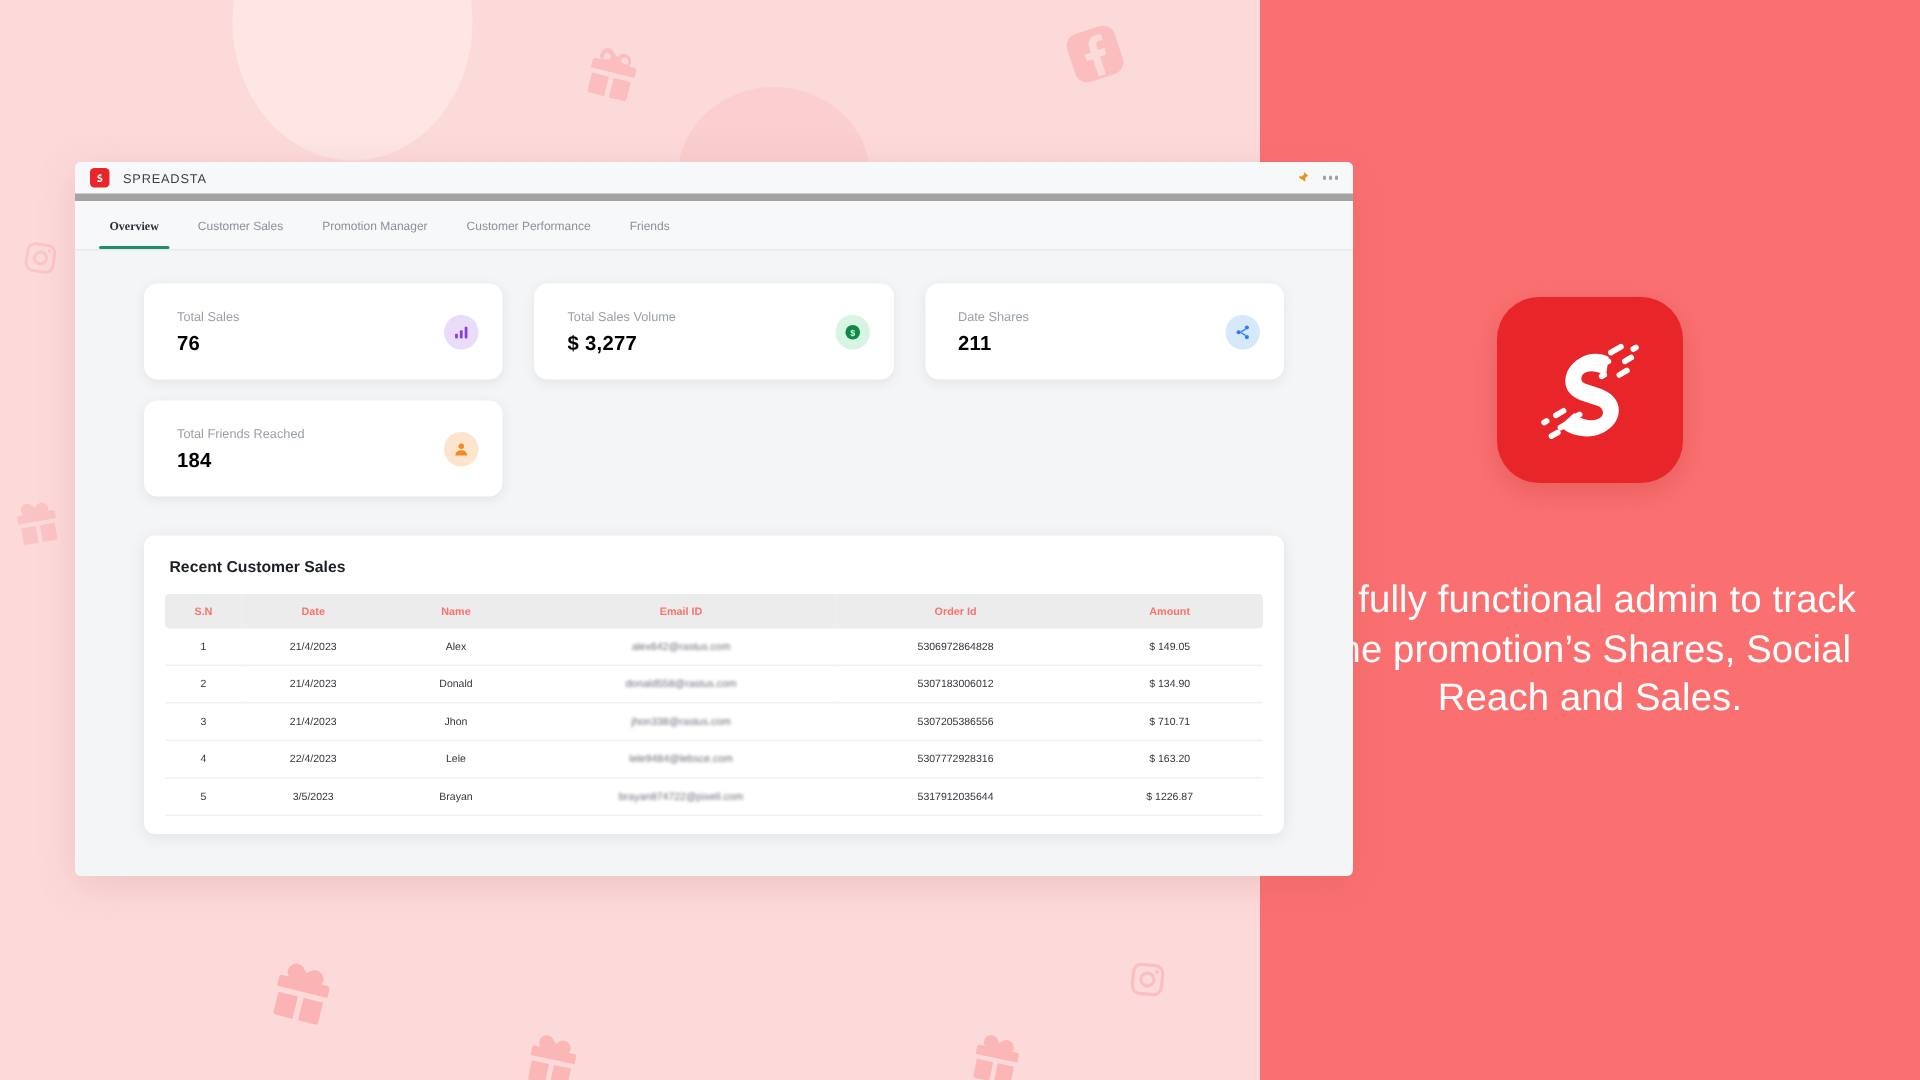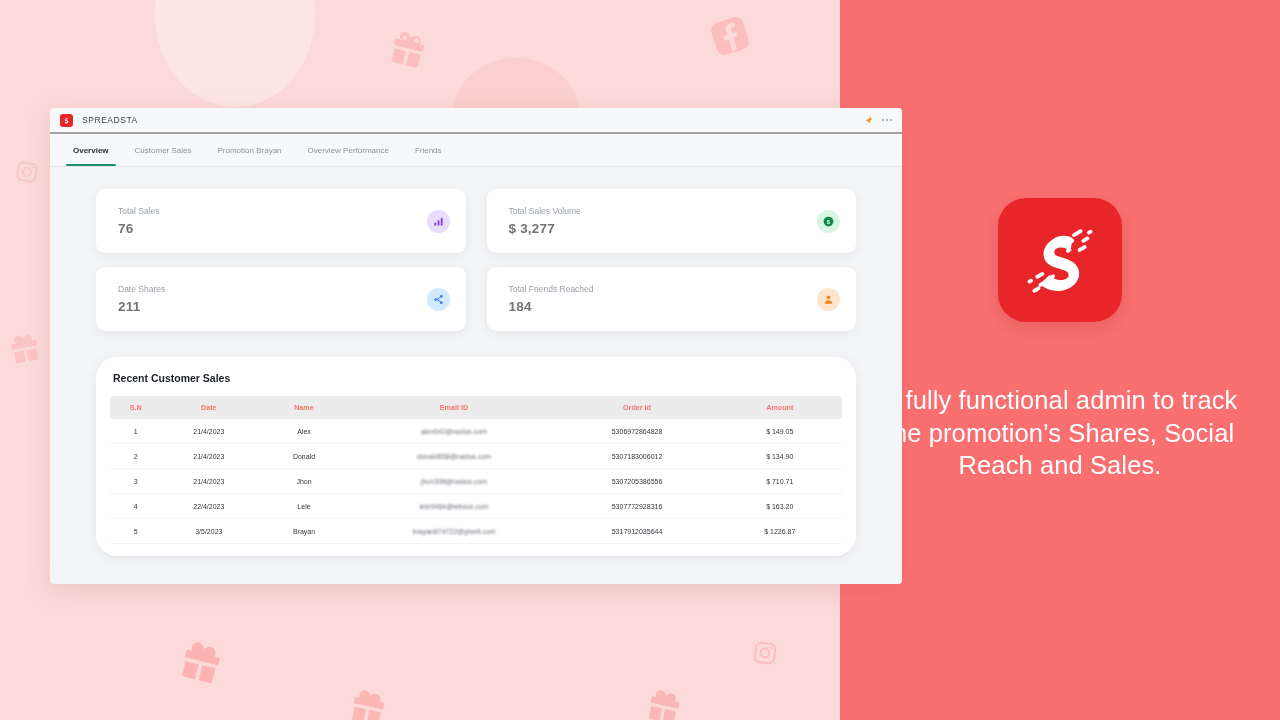--- a/index.html
+++ b/index.html
@@ -62,21 +62,21 @@
     background: #f4f5f7;
     border-radius: 4px;
     box-shadow: 0 6px 26px rgba(180,90,90,.18);
     overflow: hidden;
   }
   .titlebar {
     height: 26px;
     background: #f7f8fa;
     display: flex; align-items: center;
     padding: 0 10px;
-    border-bottom: 2px solid #a3a3a3;
+    border-bottom: 5px solid #a3a3a3;
   }
   .brand-mark {
     width: 13px; height: 13px; border-radius: 3px;
     background: #e8262a;
     display: flex; align-items: center; justify-content: center;
     margin-right: 9px;
     flex: none;
   }
   .brand-name {
     font-size: 8.5px; color: #3b3f46; letter-spacing: .55px; font-weight: 400;
@@ -93,32 +93,32 @@
     border-bottom: 1px solid #e6e8ec;
   }
   .tab {
     display: flex; align-items: center;
     padding: 0 13px;
     font-size: 8px;
     color: #8c9199;
     position: relative;
     white-space: nowrap;
   }
-  .tab.active { color: #2b2f36; font-weight: 600; }
+  .tab.active { color: #2b2f36; font-weight: 600; font-family: Liberation Serif, serif; }
   .tab.active::after {
     content: ""; position: absolute; left: 6px; right: 6px; bottom: 0;
     height: 2px; background: #1d8f6e; border-radius: 1px;
   }
 
   .content { padding: 22px 46px 0 46px; }
 
   
   .cards-grid {
     display: grid;
-    grid-template-columns: 1fr 1fr;
+    grid-template-columns: 1fr 1fr 1fr;
     gap: 14px 21px;
   }
   .stat-card {
     position: relative;
     height: 64px;
     background: #ffffff;
     border-radius: 9px;
     box-shadow: 0 2px 8px rgba(60,64,78,.09);
     display: flex; align-items: center;
     padding: 0 16px 0 22px;
@@ -127,33 +127,33 @@
   .stat-card::before {
     content: "";
     position: absolute; left: -8px; top: 3px; bottom: 3px;
     width: 22px;
     border-radius: 9px 0 0 9px;
     background: var(--accent);
     z-index: -1;
   }
   .stat-text { display: flex; flex-direction: column; gap: 5px; }
   .stat-label { font-size: 8.5px; color: #9aa0a8; font-weight: 400; }
-  .stat-value { font-size: 13.5px; color: #737373; font-weight: 700; letter-spacing: .2px; }
+  .stat-value { font-size: 13.5px; color: #000000; font-weight: 700; letter-spacing: .2px; }
   .stat-icon {
     margin-left: auto;
     width: 23px; height: 23px; border-radius: 50%;
     display: flex; align-items: center; justify-content: center;
     flex: none;
   }
 
   
   .table-card {
     margin-top: 26px;
     background: #ffffff;
-    border-radius: 21px;
+    border-radius: 7px;
     box-shadow: 0 2px 10px rgba(60,64,78,.10);
     padding: 15px 14px 12px 14px;
   }
   .table-title {
     font-size: 10.5px; font-weight: 700; color: #1c2026;
     padding-left: 3px; margin-bottom: 12px;
   }
   table { width: 100%; border-collapse: collapse; table-layout: fixed; }
   thead th {
     background: #ececec;
@@ -286,24 +286,24 @@
     </div>
 
     <div class="tabbar">
       <div class="tab active">
           <span>Overview</span>
         </div>
       <div class="tab">
           <span>Customer Sales</span>
         </div>
       <div class="tab">
-          <span>Promotion Brayan</span>
+          <span>Promotion Manager</span>
         </div>
       <div class="tab">
-          <span>Overview Performance</span>
+          <span>Customer Performance</span>
         </div>
       <div class="tab">
           <span>Friends</span>
         </div>
     </div>
 
     <div class="content">
 
       <div class="cards-grid">
 

